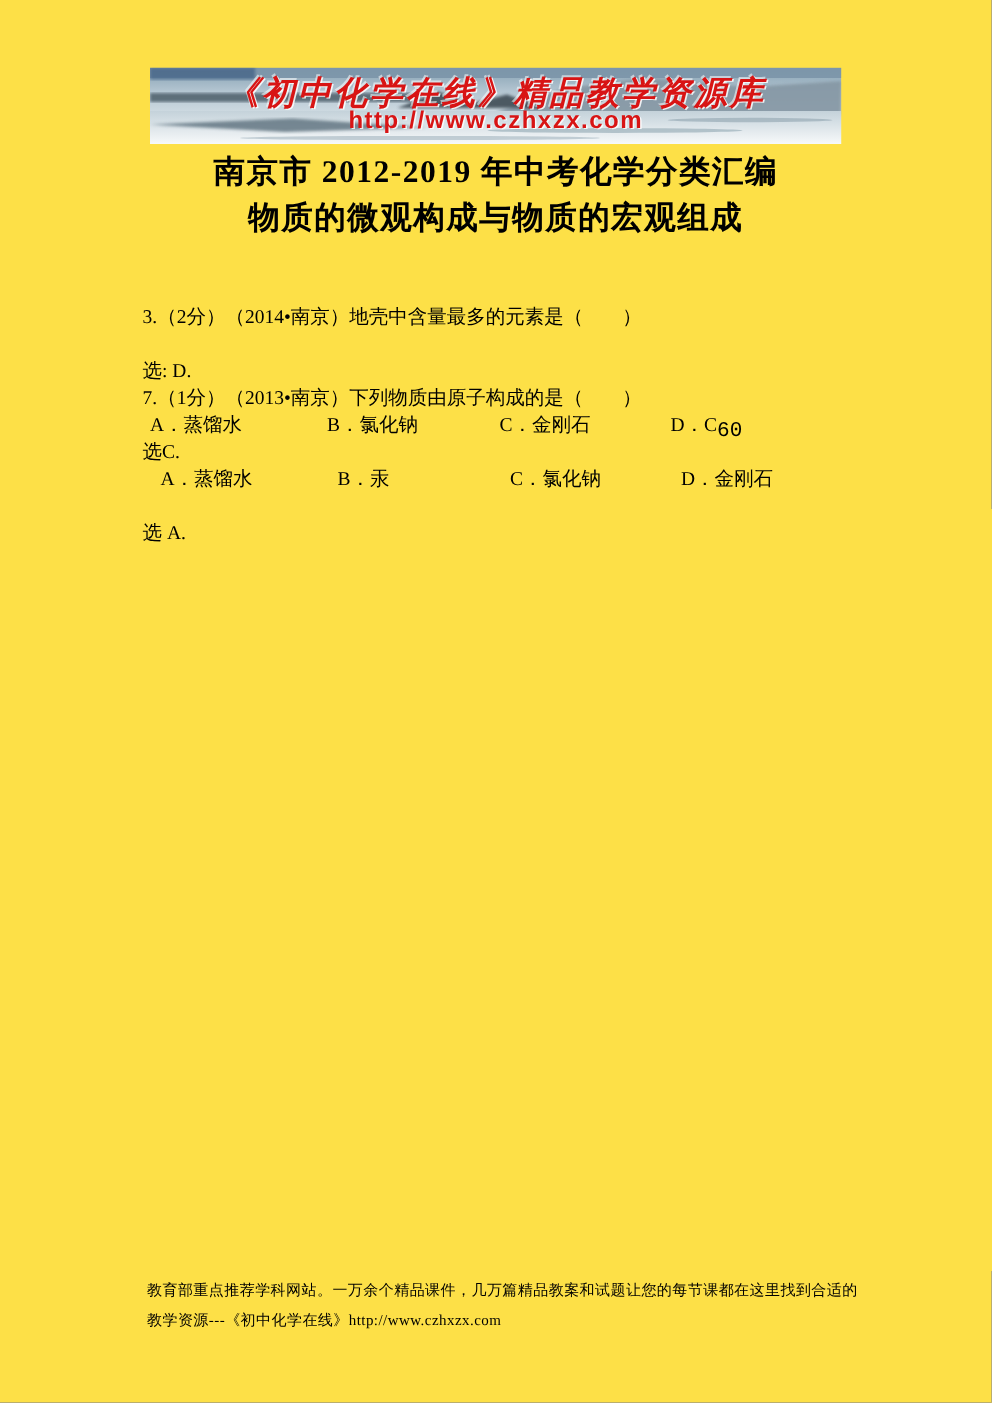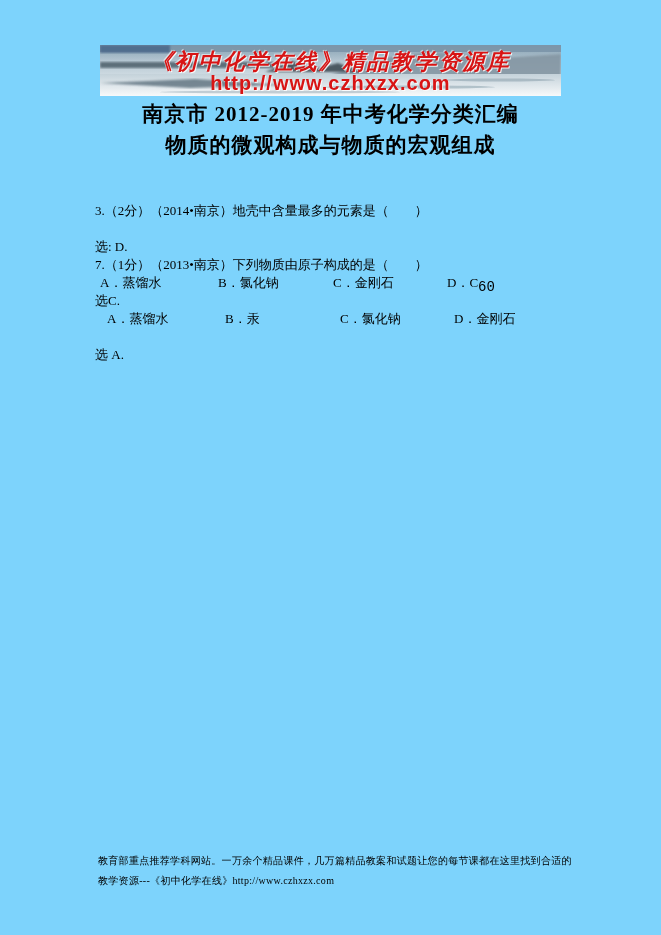--- a/index.html
+++ b/index.html
@@ -1,32 +1,32 @@
 <!DOCTYPE html>
 <html><head>
 <meta charset="utf-8">
 <style>
   html,body{margin:0;padding:0;background:#888;}
   .page{
-    position:relative;width:661px;height:935px;background:#7dd3fc;
+    position:relative;width:661px;height:935px;background:#fde047;
     margin:0 auto;overflow:hidden;
     font-family:"Liberation Serif", serif;color:#000;
   }
   
   .banner{position:absolute;left:100px;top:45px;width:461px;height:51px;overflow:hidden;}
   .banner svg{position:absolute;left:0;top:0;width:100%;height:100%;}
   .banner-title{
     position:absolute;left:0;top:2px;width:100%;text-align:center;
     font-size:22px;font-weight:bold;font-style:italic;letter-spacing:2px;
     color:#d81414;white-space:nowrap;
     text-shadow:1px 1px 0 rgba(255,255,255,.85), -1px -1px 0 rgba(255,255,255,.55);
   }
   .banner-url{
     position:absolute;left:0;top:27px;width:100%;text-align:center;
-    font-size:20px;font-weight:bold;letter-spacing:1px;
+    font-size:16px;font-weight:bold;letter-spacing:1px;
     color:#d81414;white-space:nowrap;
     font-family:"Liberation Sans", sans-serif;
     text-shadow:1px 1px 0 rgba(255,255,255,.8);
   }
   
   .doc-head{position:absolute;left:0;top:99px;width:100%;text-align:center;}
   .doc-title,.doc-subtitle{
     font-size:21px;font-weight:bold;line-height:31px;letter-spacing:1px;white-space:nowrap;
   }
   

